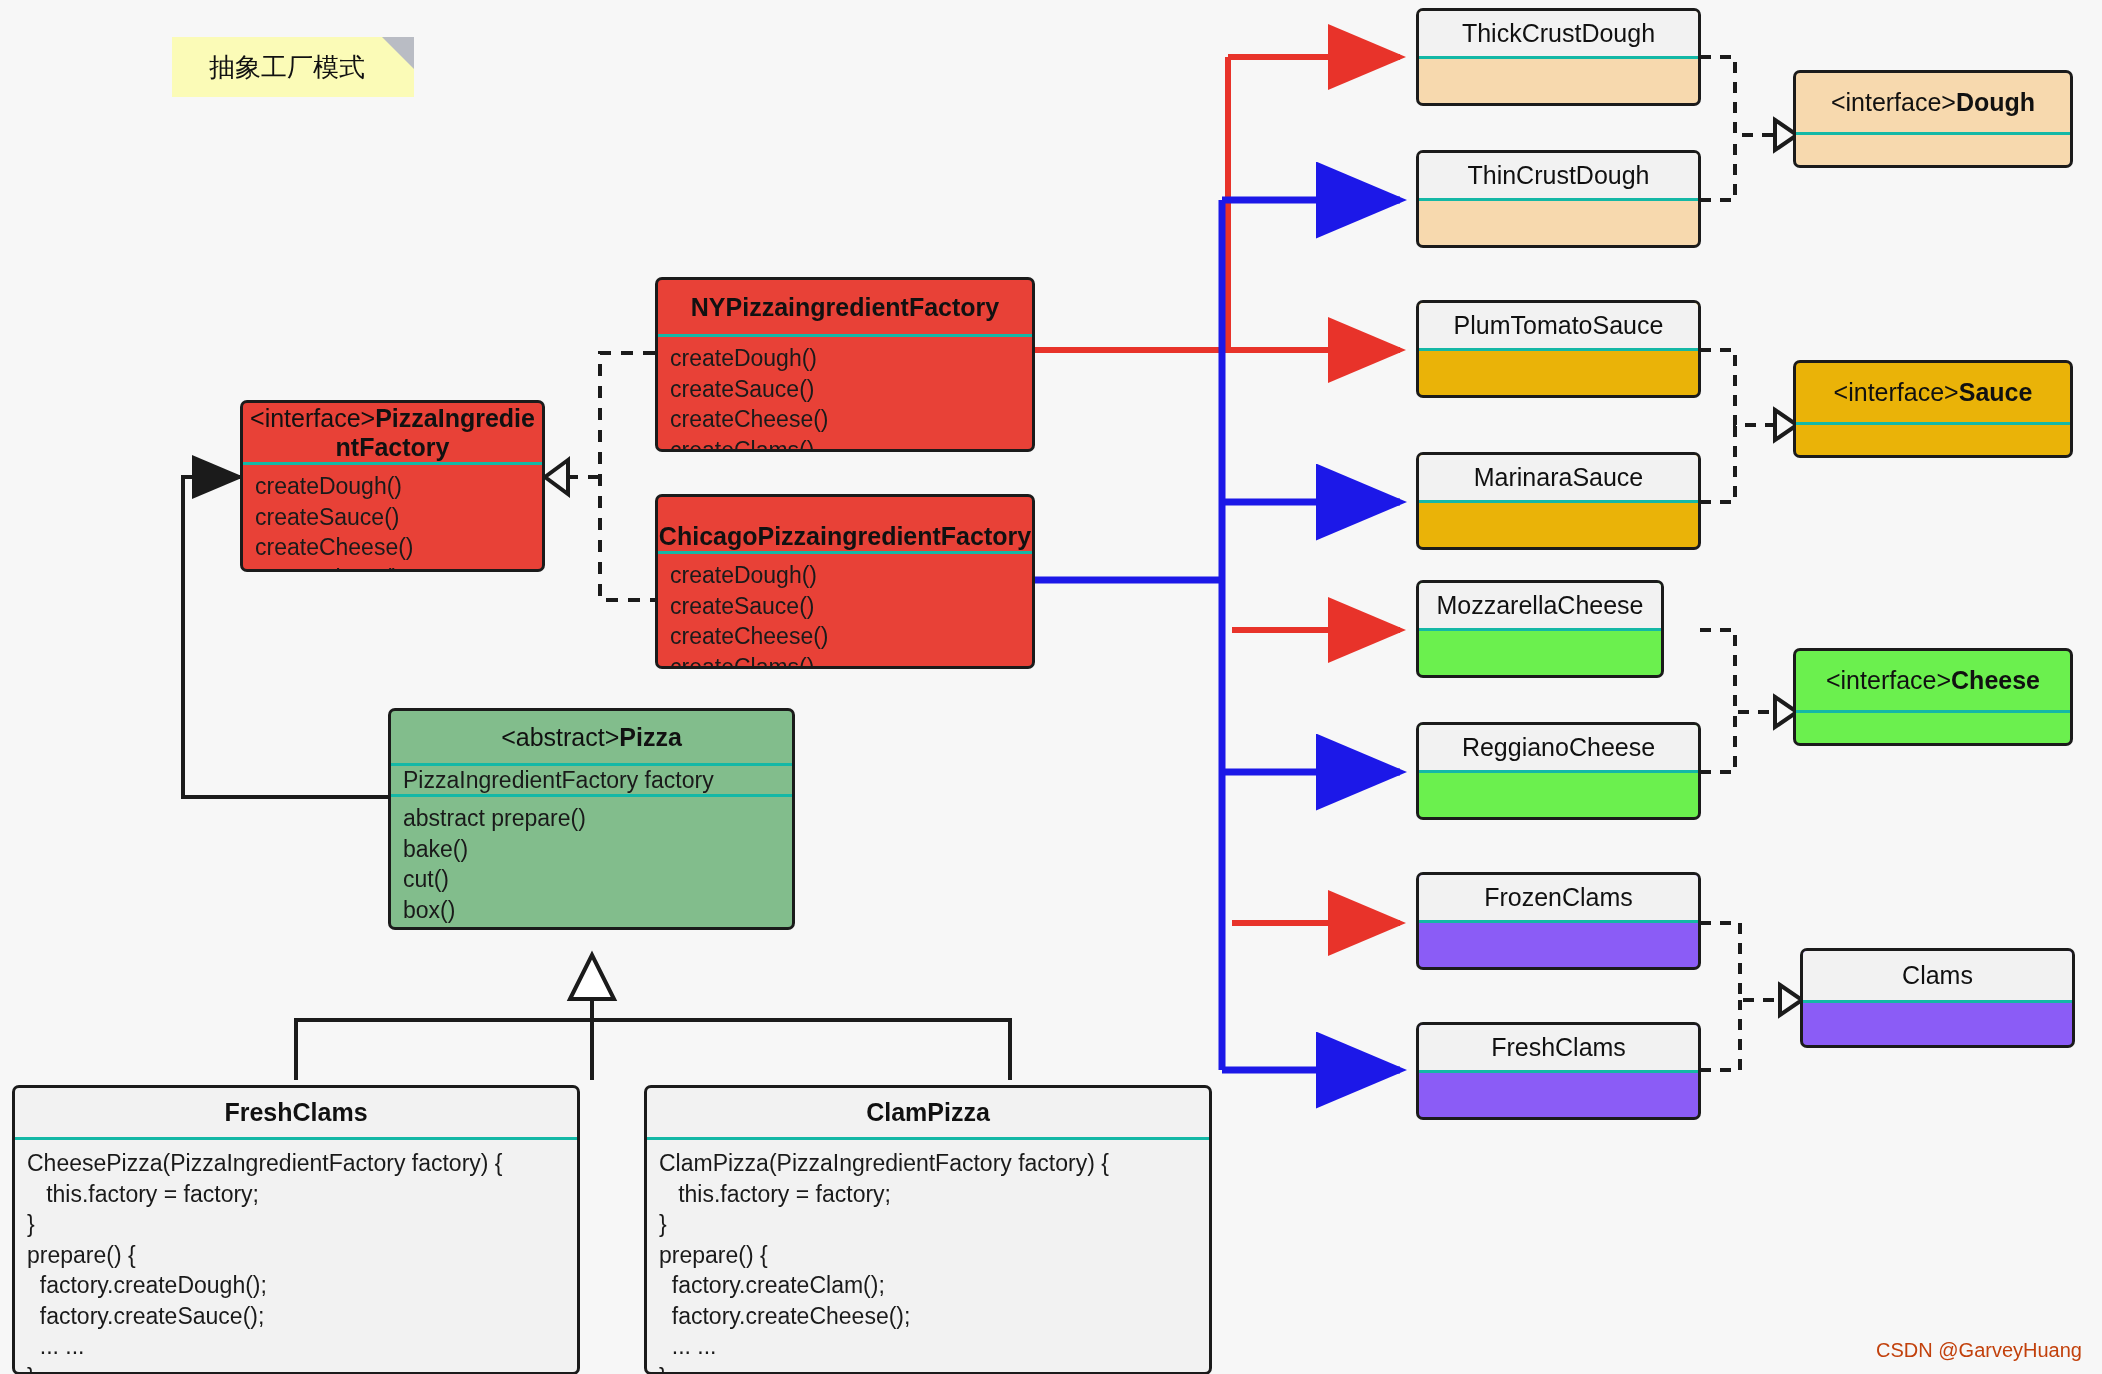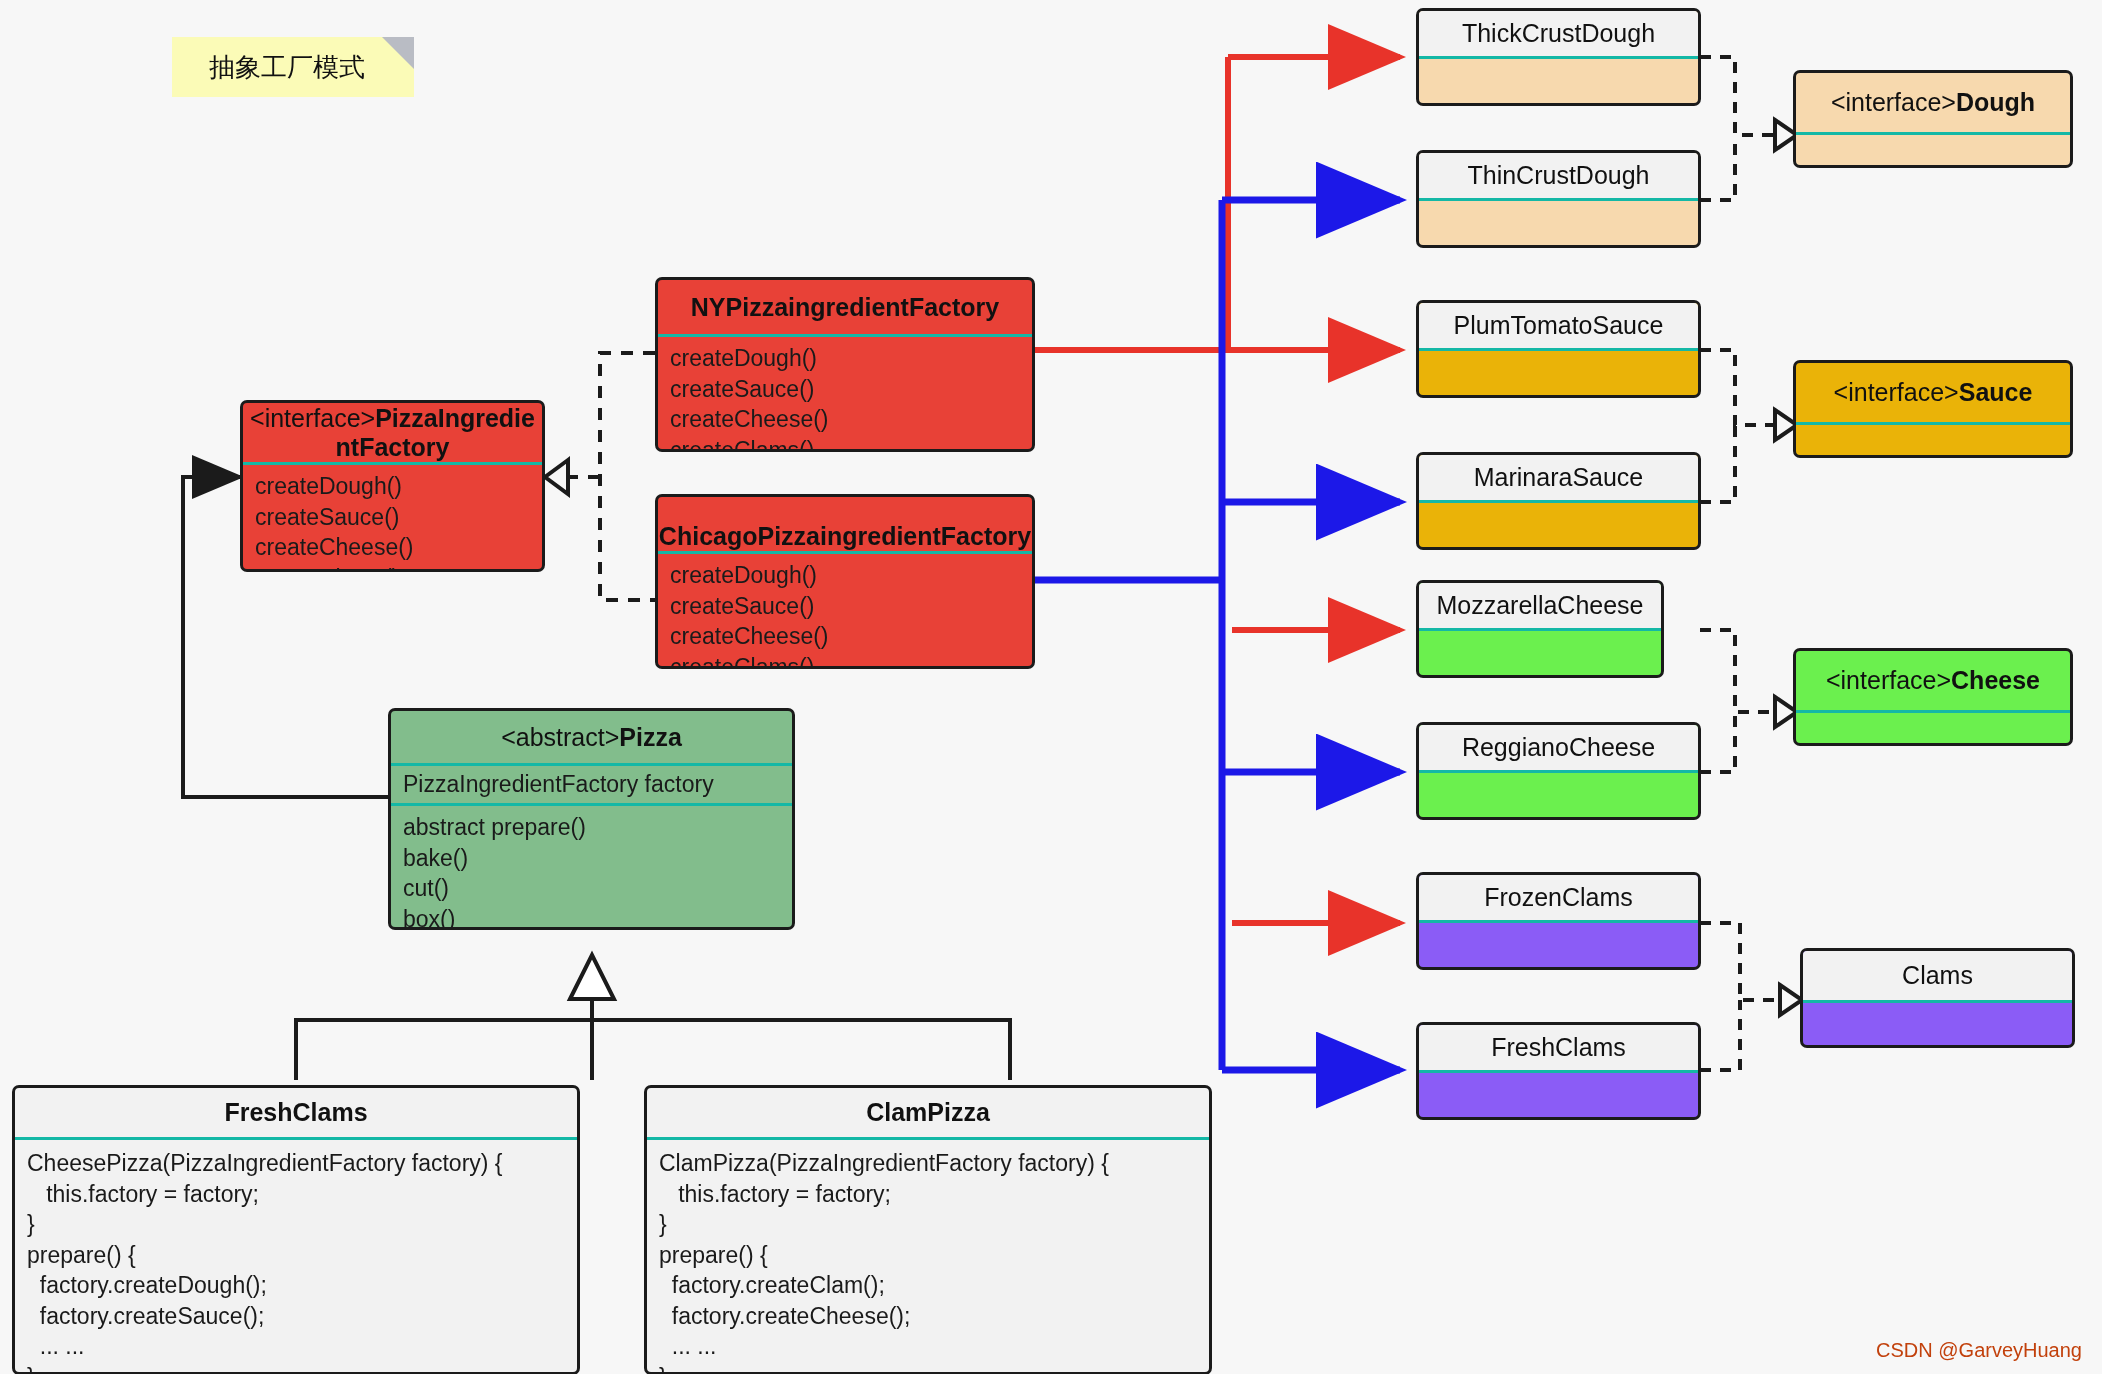--- a/index.html
+++ b/index.html
@@ -226,21 +226,21 @@
 createCheese()
 createClams()</div>
   </div>
 
   <div class="uml green" style="left:388px; top:708px; width:407px; height:222px;">
     <div class="sec title" style="height:55px;">
       <span>
         <span class="st">&lt;abstract&gt;</span><span class="nm">Pizza</span>
       </span>
     </div>
-    <div class="sec attr" style="height:40px;">PizzaIngredientFactory factory</div>
+    <div class="sec attr" style="height:31px;">PizzaIngredientFactory factory</div>
     <div class="sec body">abstract prepare()
 bake()
 cut()
 box()</div>
   </div>
 
   <div class="uml plain" style="left:12px; top:1085px; width:568px; height:290px;">
     <div class="sec title" style="height:52px;">
       <span class="nm">FreshClams</span>
     </div>

